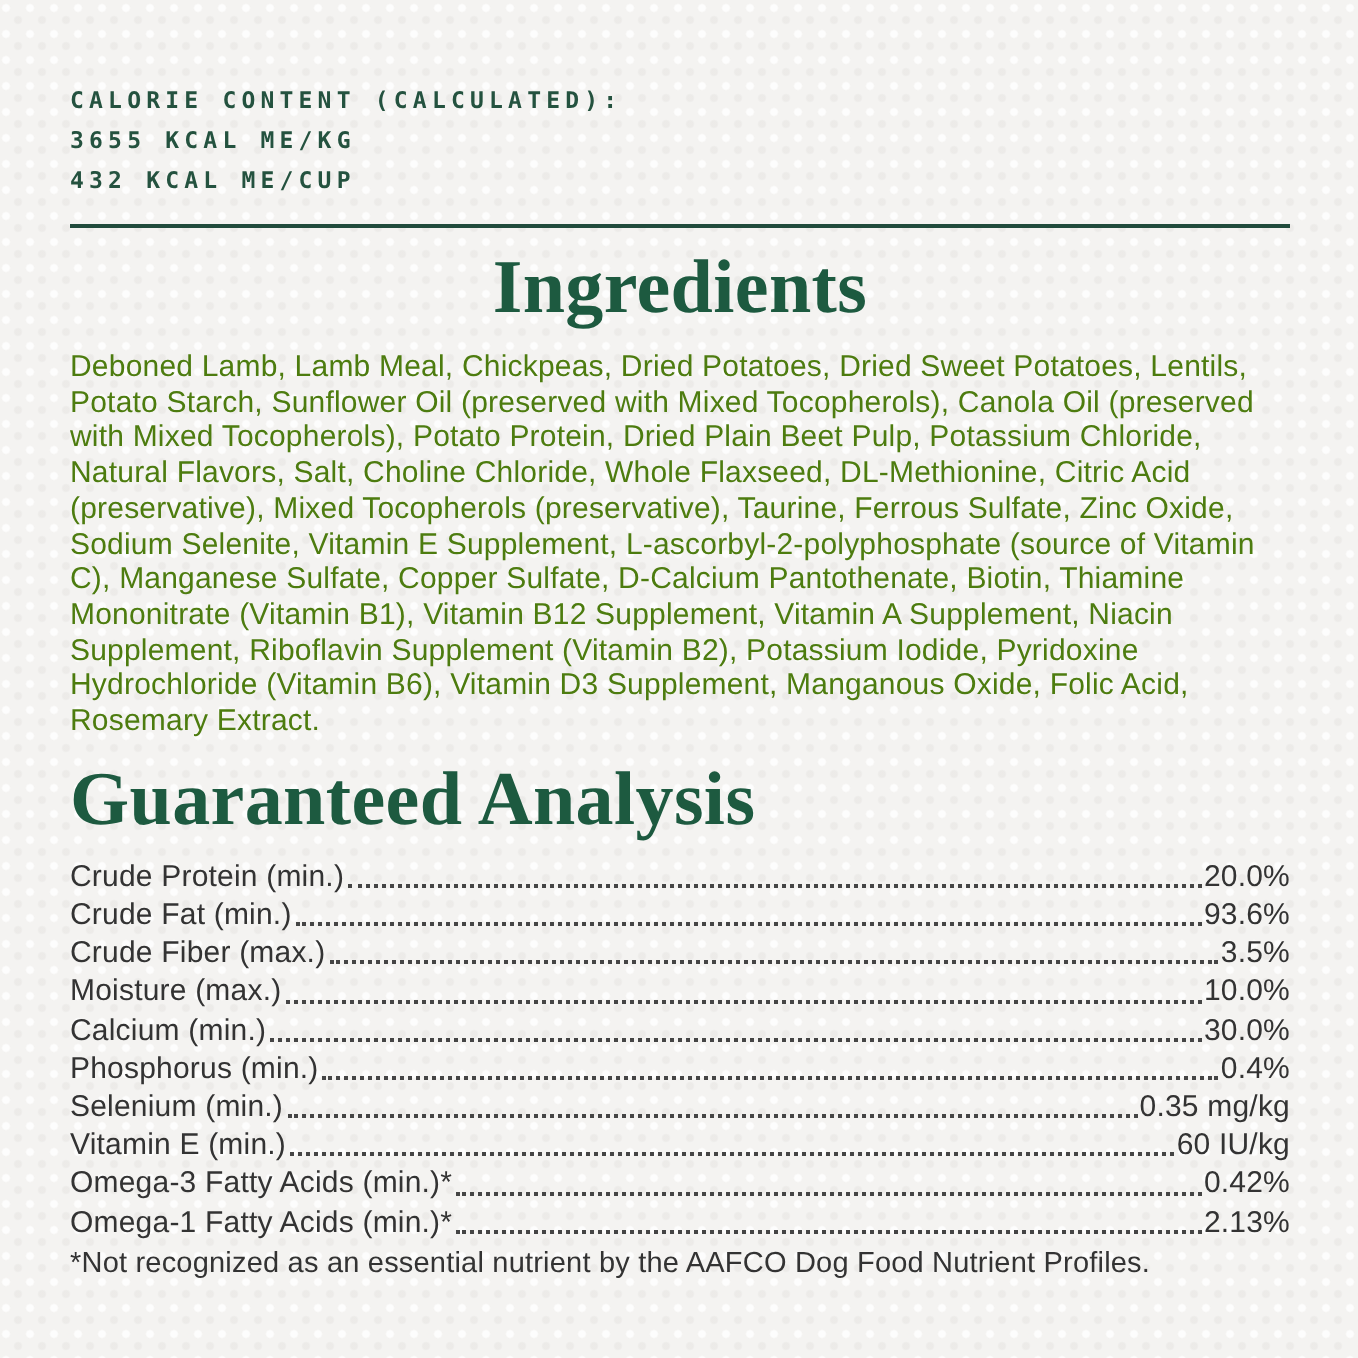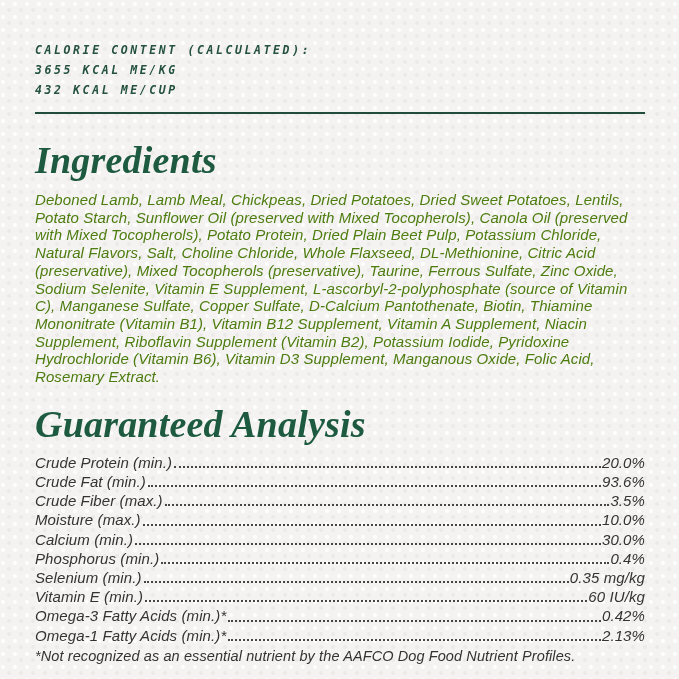--- a/index.html
+++ b/index.html
@@ -17,21 +17,20 @@
       radial-gradient(circle at 9px 10px, rgba(222,220,216,0.35) 1.6px, transparent 2.4px);
     background-size: 12px 13px;
     font-family: "Liberation Sans", sans-serif;
     color: #3a3a3a;
   }
 
   .page {
     width: 679px;
     height: 498px;
     padding: 40px 34px 0 35px;
-    font-style: italic;
   }
 
   
   .calorie-block {
     font-family: "DejaVu Sans Mono", "Liberation Mono", monospace;
     font-weight: bold;
     font-size: 11.5px;
     letter-spacing: 2.6px;
     line-height: 20px;
     color: #24523f;
@@ -47,22 +46,22 @@
   
   h1.section-heading {
     font-family: "Liberation Serif", serif;
     font-weight: 700;
     font-size: 38px;
     line-height: 43px;
     color: #1d5a40;
     letter-spacing: 0.2px;
   }
 
-  .ingredients-heading { margin-top: 25px; }
-  .analysis-heading   { margin-top: 17px; }
+  .ingredients-heading { margin-top: 9px; text-align: center; }
+  .analysis-heading   { margin-top: 9px; }
 
   
   .ingredients-text {
     margin-top: 9px;
     width: 606px;
     font-size: 15px;
     line-height: 17.7px;
     letter-spacing: 0.1px;
     color: #4d7c0f;
   }

